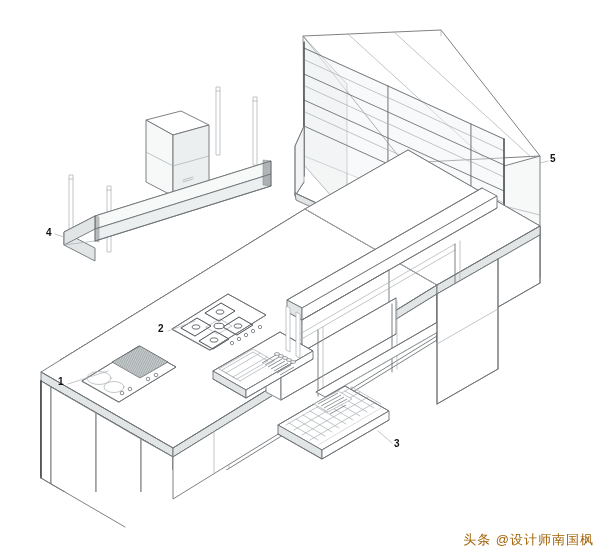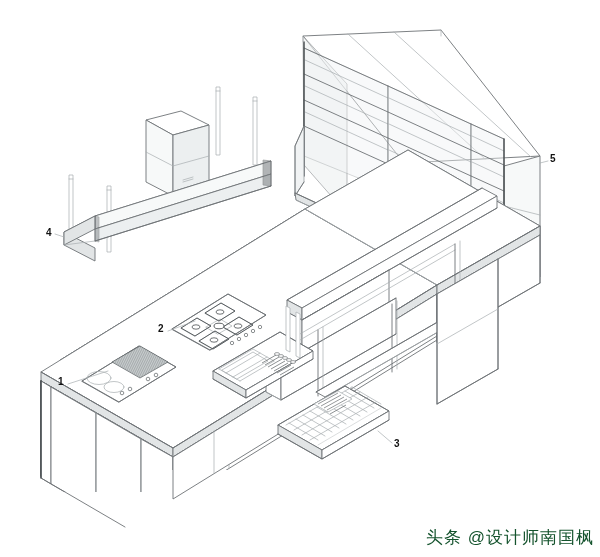--- a/index.html
+++ b/index.html
@@ -20,22 +20,22 @@
     line-height:1;
     letter-spacing:0;
     user-select:none;
   }
 
   #watermark{
     position:absolute;
     right:6px;
     bottom:8px;
     font-family:"Liberation Sans", sans-serif;
-    font-size:17px;
-    color:#14532d;
+    font-size:13px;
+    color:#a16207;
     letter-spacing:1px;
     white-space:nowrap;
     user-select:none;
   }
 </style>
 </head>
 <body>
 
 <div id="stage">
 

